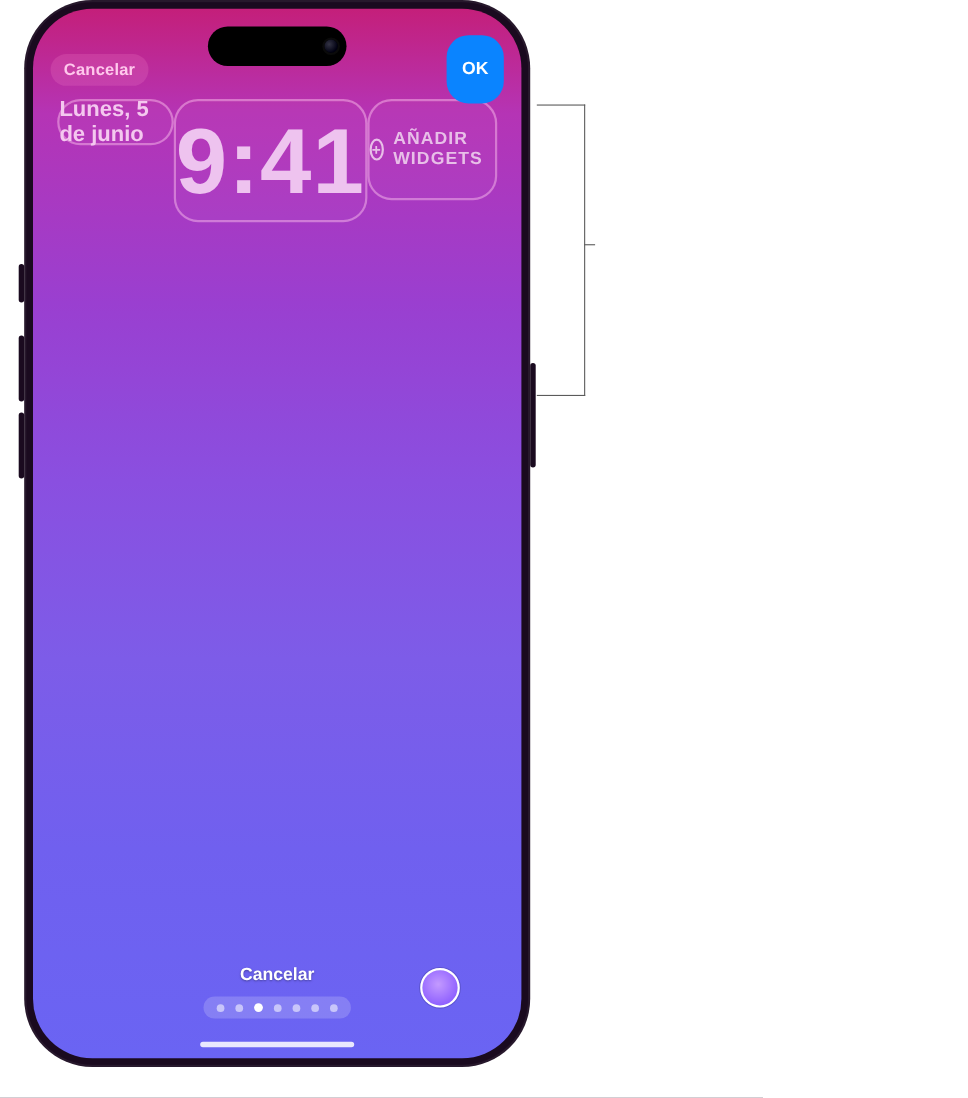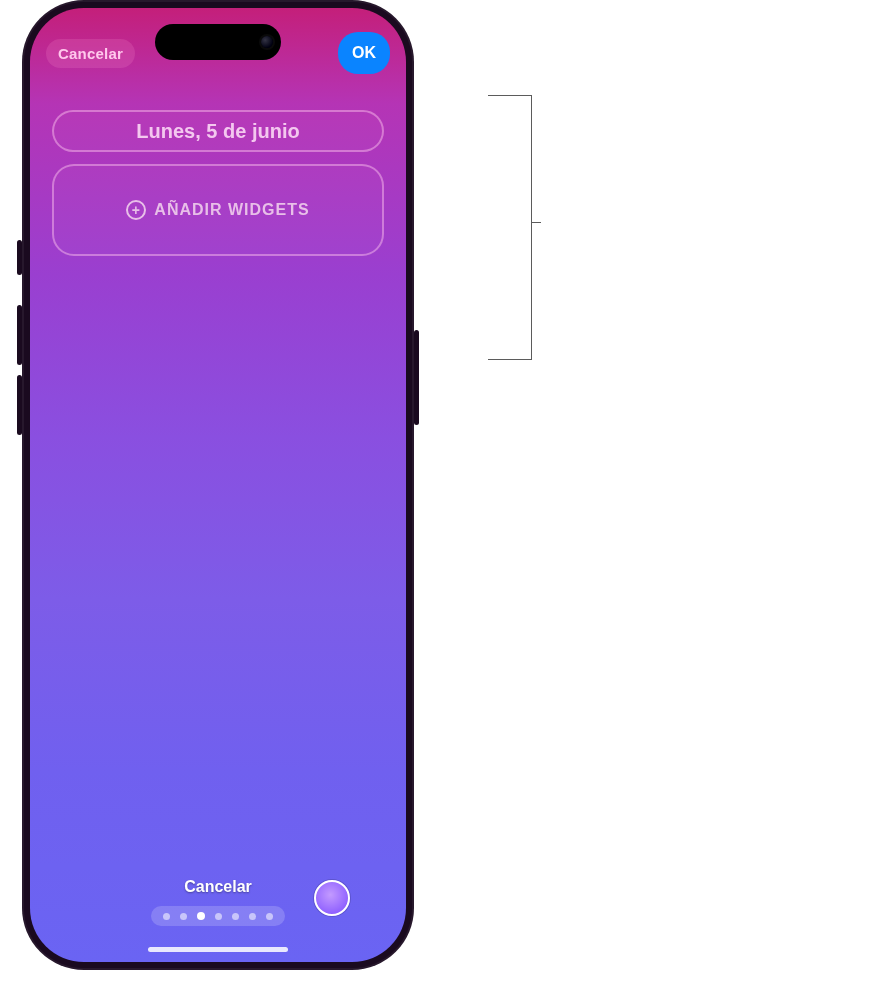--- a/index.html
+++ b/index.html
@@ -9,21 +9,21 @@
       background: #fff;
       font-family: -apple-system, BlinkMacSystemFont, 'Helvetica Neue', Arial, sans-serif;
       position: relative;
     }
     .stage { position: absolute; inset: 0; }
 
     
     .phone {
       position: absolute;
       left: 22px; top: 0;
-      width: 392px; height: 970px;
+      width: 460px; height: 970px;
       border-radius: 62px;
       background: #1a0a1f;
       padding: 8px;
       box-shadow: inset 0 0 0 2px rgba(255,255,255,.06);
     }
     .screen {
       width: 100%; height: 100%;
       border-radius: 54px;
       overflow: hidden;
       background: linear-gradient(180deg,
@@ -74,28 +74,28 @@
       border-radius: 20px;
       font-size: 15px; font-weight: 600;
       padding: 6px 12px;
       border: none; cursor: pointer;
       letter-spacing: .2px;
     }
     .btn-ok {
       background: #0a84ff; color: #fff;
       border-radius: 20px;
       font-size: 16px; font-weight: 700;
-      padding: 12px 14px;
+      padding: 22px 14px;
       border: none; cursor: pointer;
     }
 
     
     .slots {
-      position: absolute; top: 102px; left: 22px; right: 22px;
-      display: flex; flex-direction: column; gap: 12px;
+      position: absolute; top: 82px; left: 22px; right: 22px;
+      display: flex; 
       z-index: 3;
     }
     .slot {
       border: 2px solid rgba(255,200,240,.45);
       border-radius: 22px;
       display: flex; align-items: center; justify-content: center;
       color: #f4c8ef;
       background: rgba(255,180,230,.04);
     }
     .slot-date { height: 42px; font-size: 20px; font-weight: 600; }
@@ -195,20 +195,23 @@
 
       <div class="topbar">
         <button class="btn-cancel">Cancelar</button>
         <button class="btn-ok">OK</button>
       </div>
 
       <div class="slots">
         <div class="slot slot-date">
           <span>Lunes, 5 de junio</span>
         </div>
+        <div class="slot slot-clock">
+          <span class="clock">9:41</span>
+        </div>
         <div class="slot slot-widgets">
           <span class="plus">+</span>
           <span>AÑADIR WIDGETS</span>
         </div>
       </div>
 
       <div class="bottom-area">
         <div class="style-name">Cancelar</div>
         <div class="pager">
             <div class="dot"></div>

